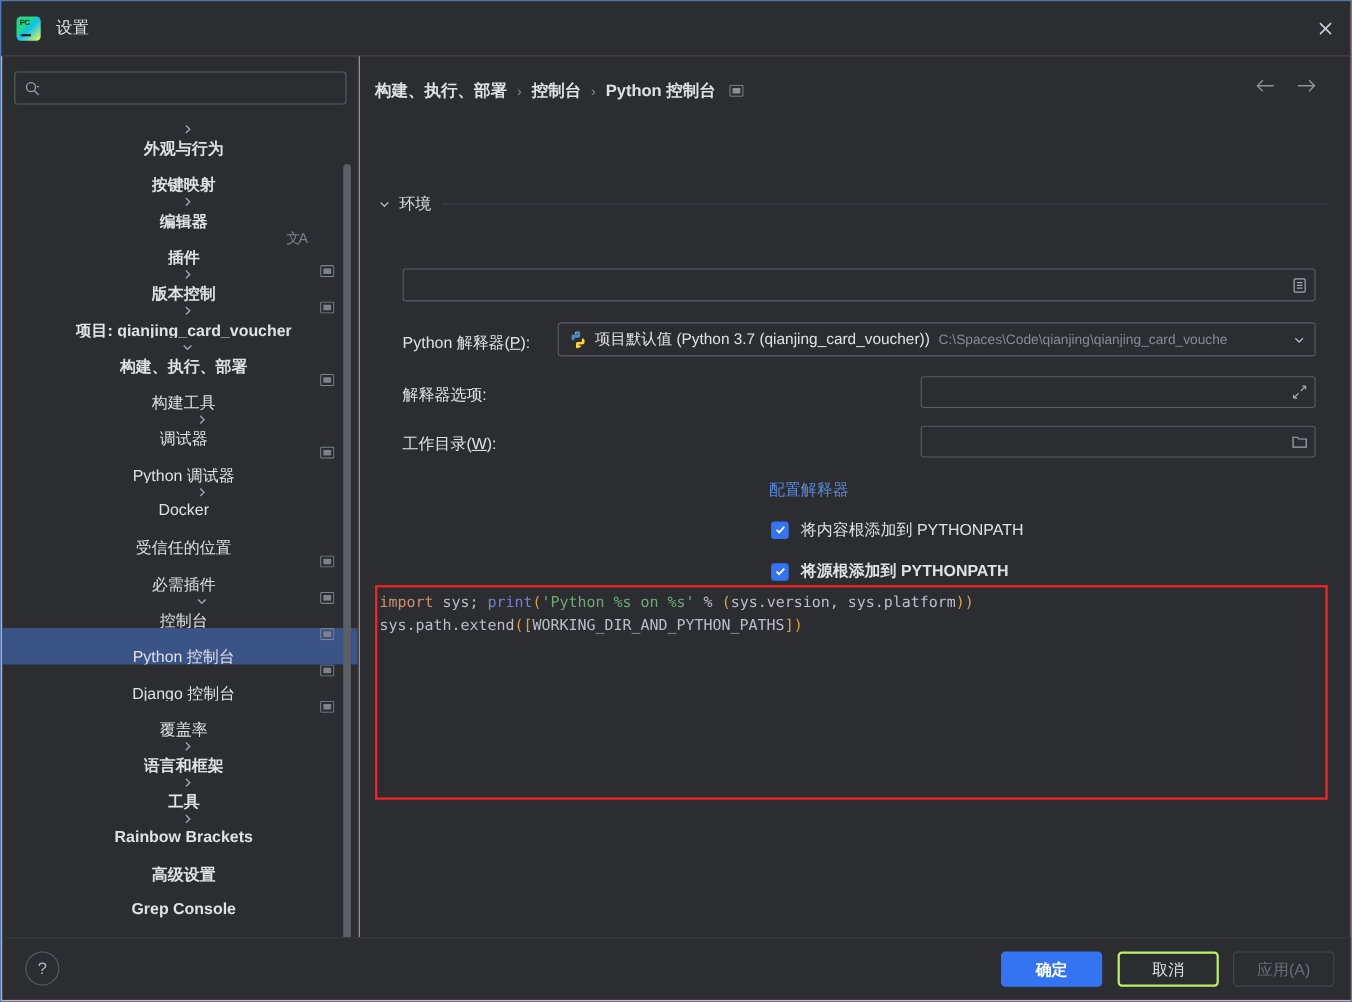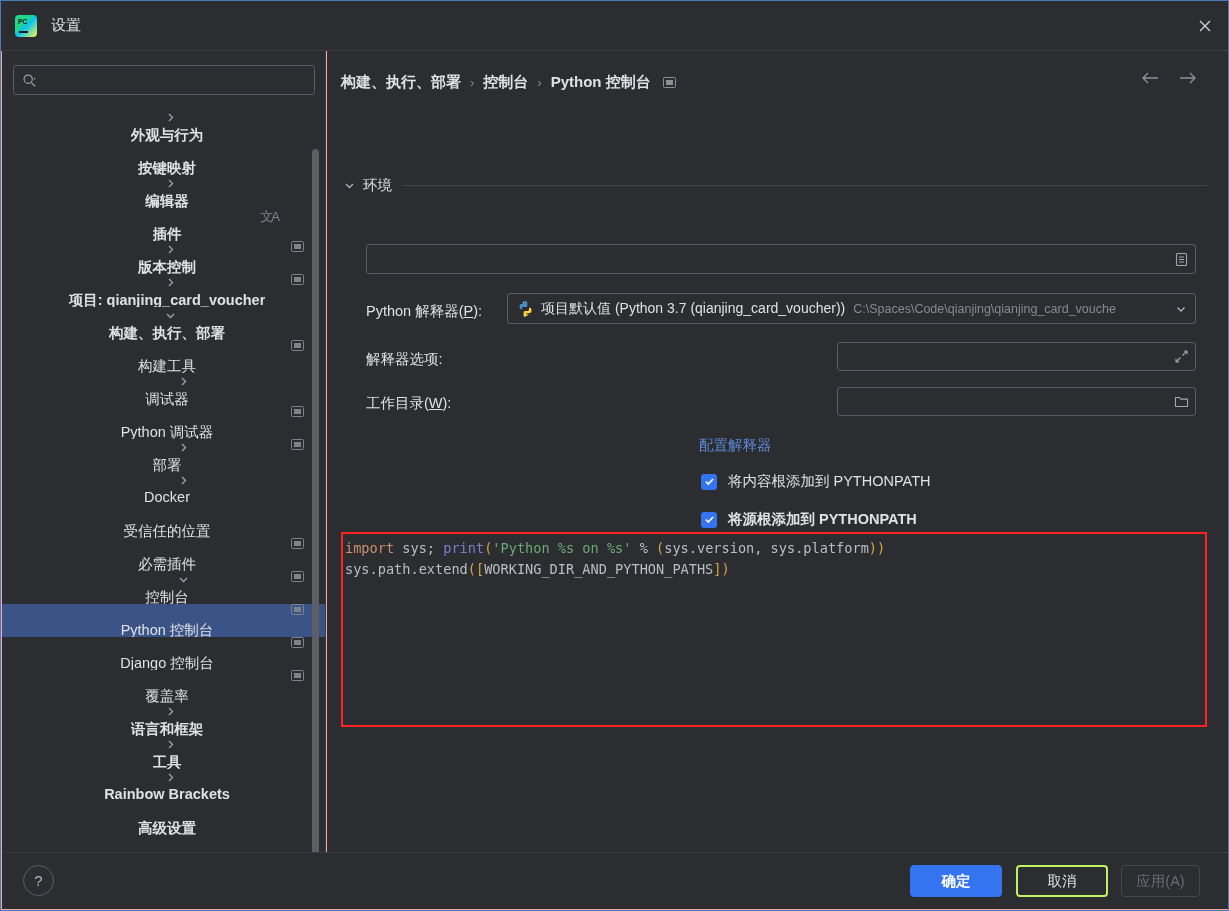--- a/index.html
+++ b/index.html
@@ -457,34 +457,20 @@
           <span class="tw" style="margin-left: 38px;">
             <svg width="11" height="11" viewBox="0 0 11 11">
               <path d="M4 2 L7.5 5.5 L4 9" stroke="#9ea2a9" stroke-width="1.3" fill="none"></path>
             </svg>
           </span>
           <span class="tree-label" style="margin-left: 6px;">调试器</span>
         </div>
         <div class="tree-row">
           <span class="tw" style="margin-left: 38px;"></span>
           <span class="tree-label" style="margin-left: 6px;">Python 调试器</span>
-          <span class="row-badge">
-            <svg width="13" height="11" viewBox="0 0 13 11">
-              <rect x="0.5" y="0.5" width="12" height="10" rx="1" fill="none" stroke="#7e828a" stroke-width="1"></rect>
-              <rect x="3" y="3" width="7" height="5" fill="#7e828a"></rect>
-            </svg>
-          </span>
-        </div>
-        <div class="tree-row">
-          <span class="tw" style="margin-left: 38px;">
-            <svg width="11" height="11" viewBox="0 0 11 11">
-              <path d="M4 2 L7.5 5.5 L4 9" stroke="#9ea2a9" stroke-width="1.3" fill="none"></path>
-            </svg>
-          </span>
-          <span class="tree-label" style="margin-left: 6px;">部署</span>
           <span class="row-badge">
             <svg width="13" height="11" viewBox="0 0 13 11">
               <rect x="0.5" y="0.5" width="12" height="10" rx="1" fill="none" stroke="#7e828a" stroke-width="1"></rect>
               <rect x="3" y="3" width="7" height="5" fill="#7e828a"></rect>
             </svg>
           </span>
         </div>
         <div class="tree-row">
           <span class="tw" style="margin-left: 38px;">
             <svg width="11" height="11" viewBox="0 0 11 11">
@@ -716,16 +702,16 @@
           <div class="code-line"><span class="k-plain">sys.path.extend</span><span class="k-paren">(</span><span class="k-br">[</span><span class="k-plain">WORKING_DIR_AND_PYTHON_PATHS</span><span class="k-br">]</span><span class="k-paren">)</span></div>
         </div>
     </div>
 
   </div>
 
   <div class="footer">
     <div class="help-btn">?</div>
     <div class="btn primary" style="left:908px; top:12px; width:92px;">确定</div>
     <div class="btn normal" style="left:1014px; top:12px; width:92px;">取消</div>
-    <div class="btn disabled" style="left:1119px; top:12px; width:79px;">应用(A)</div>
+    <div class="btn disabled" style="left:1119px; top:12px; width:92px;">应用(A)</div>
   </div>
 
 </div>
 
 </body></html>

